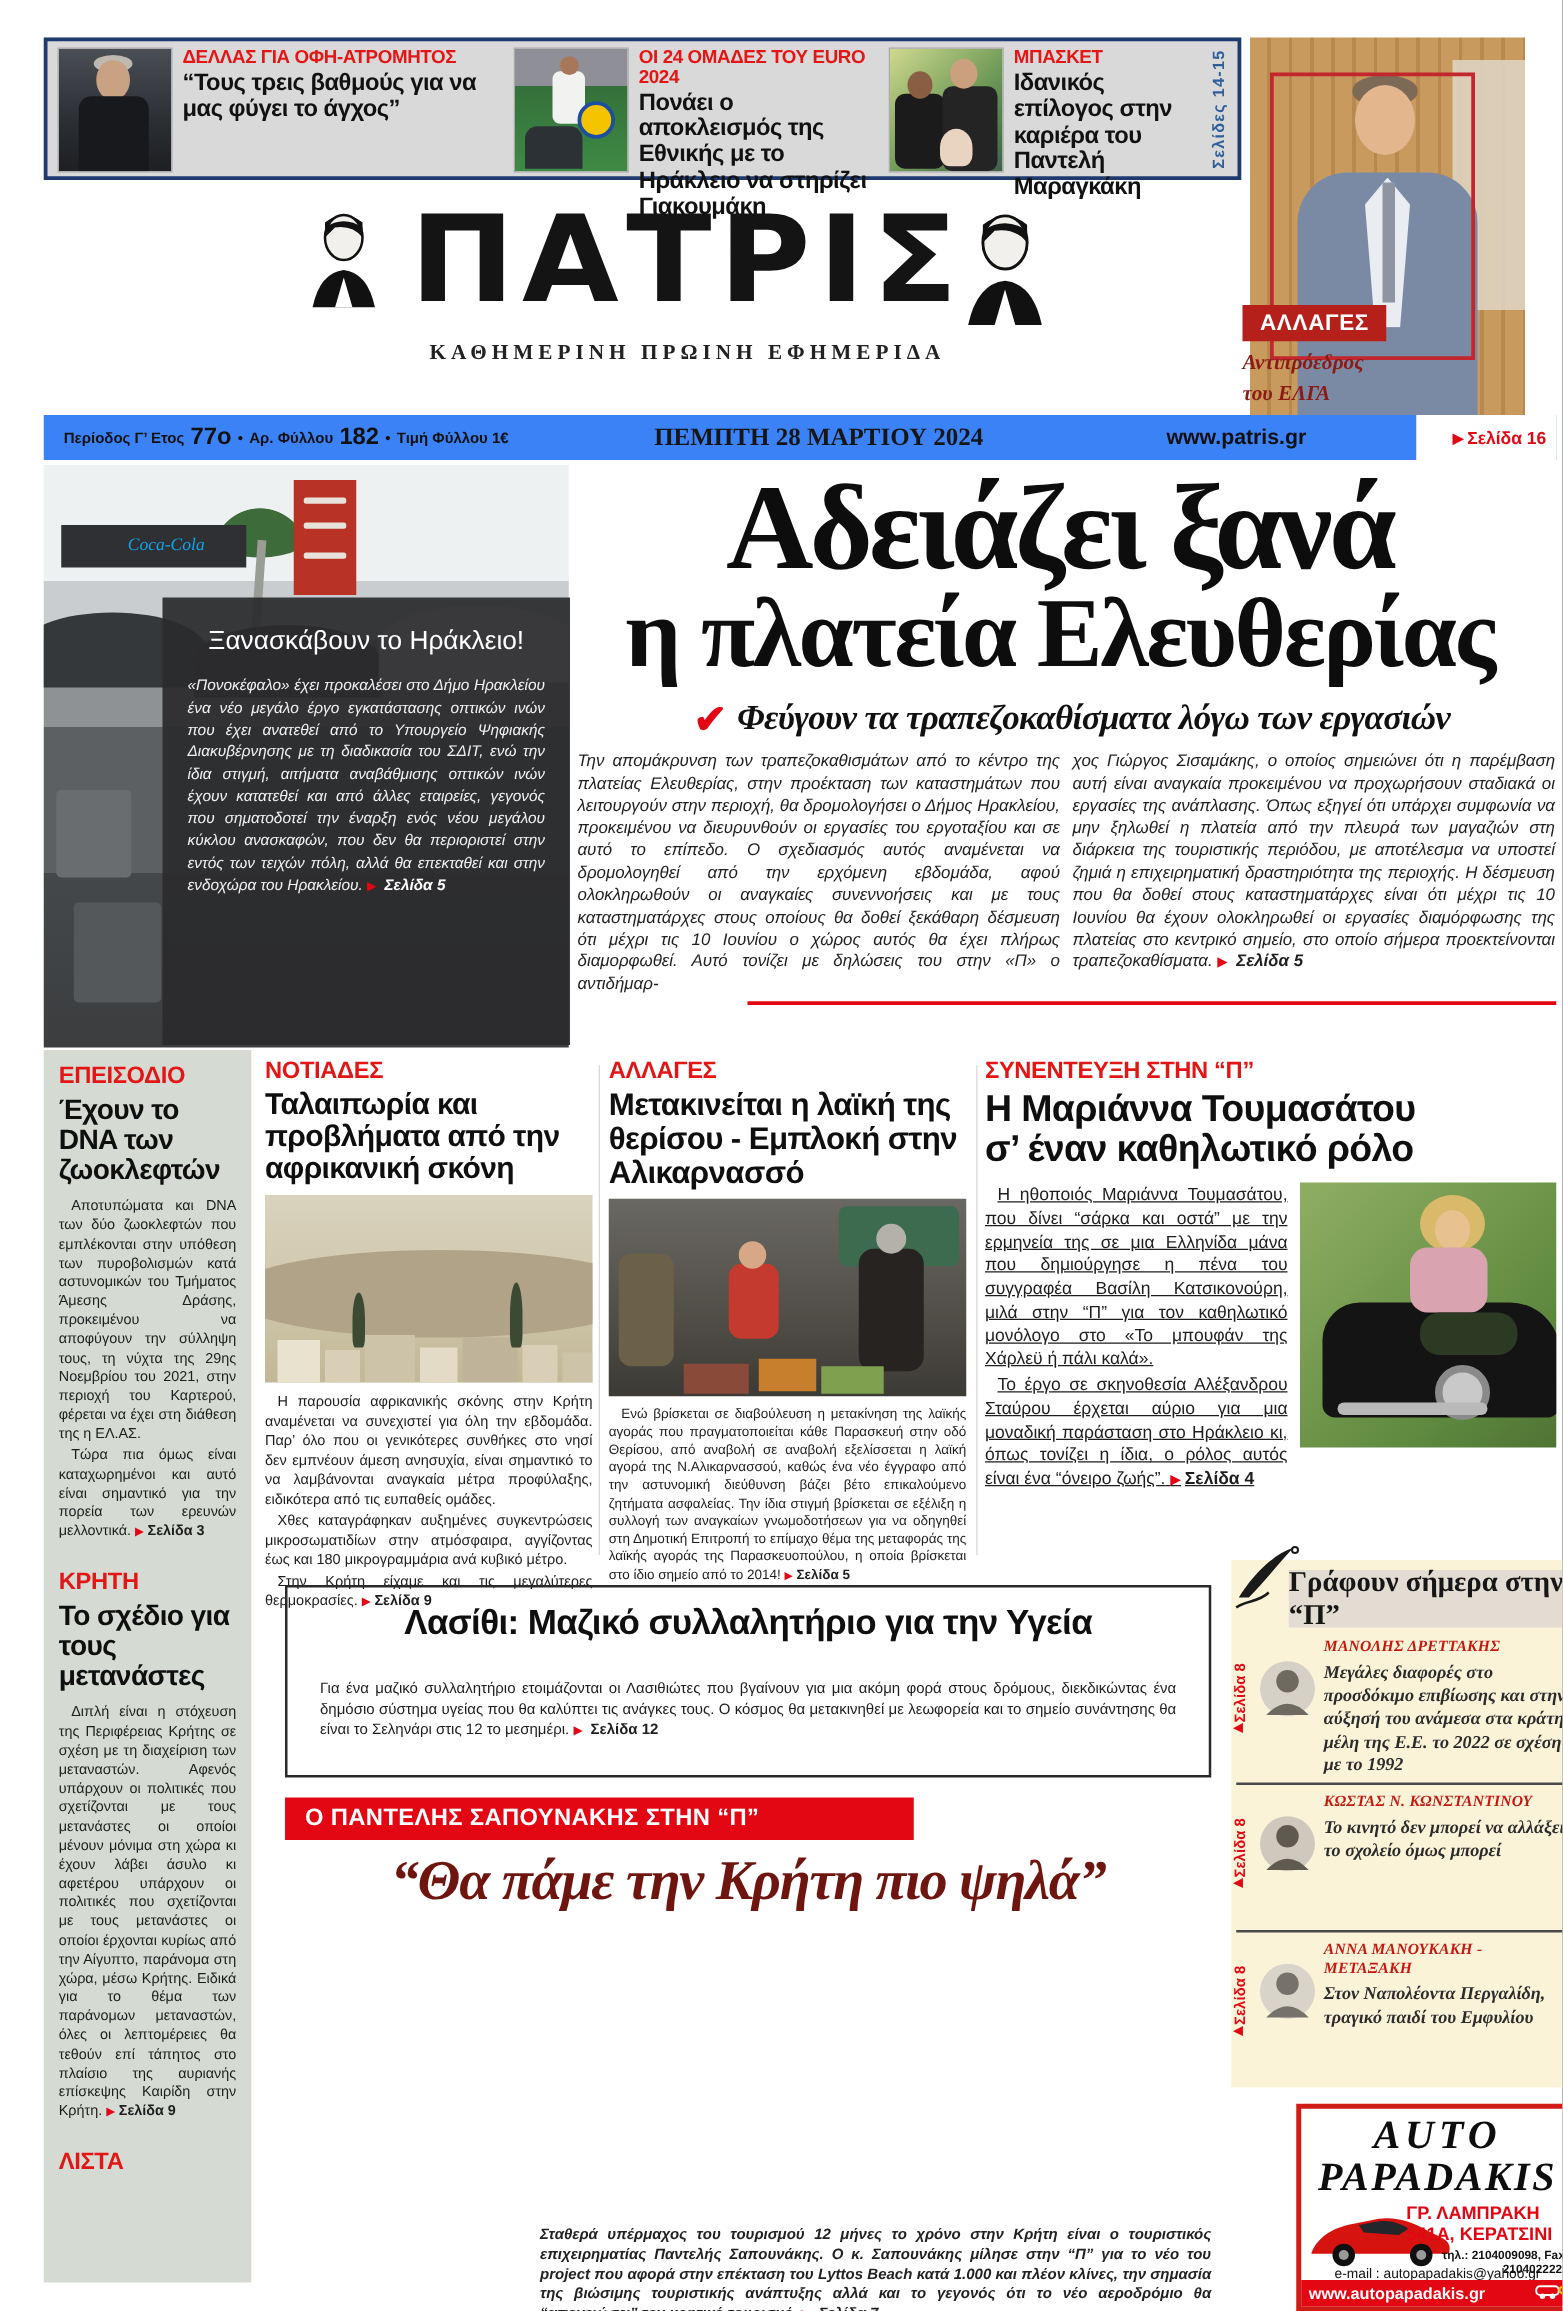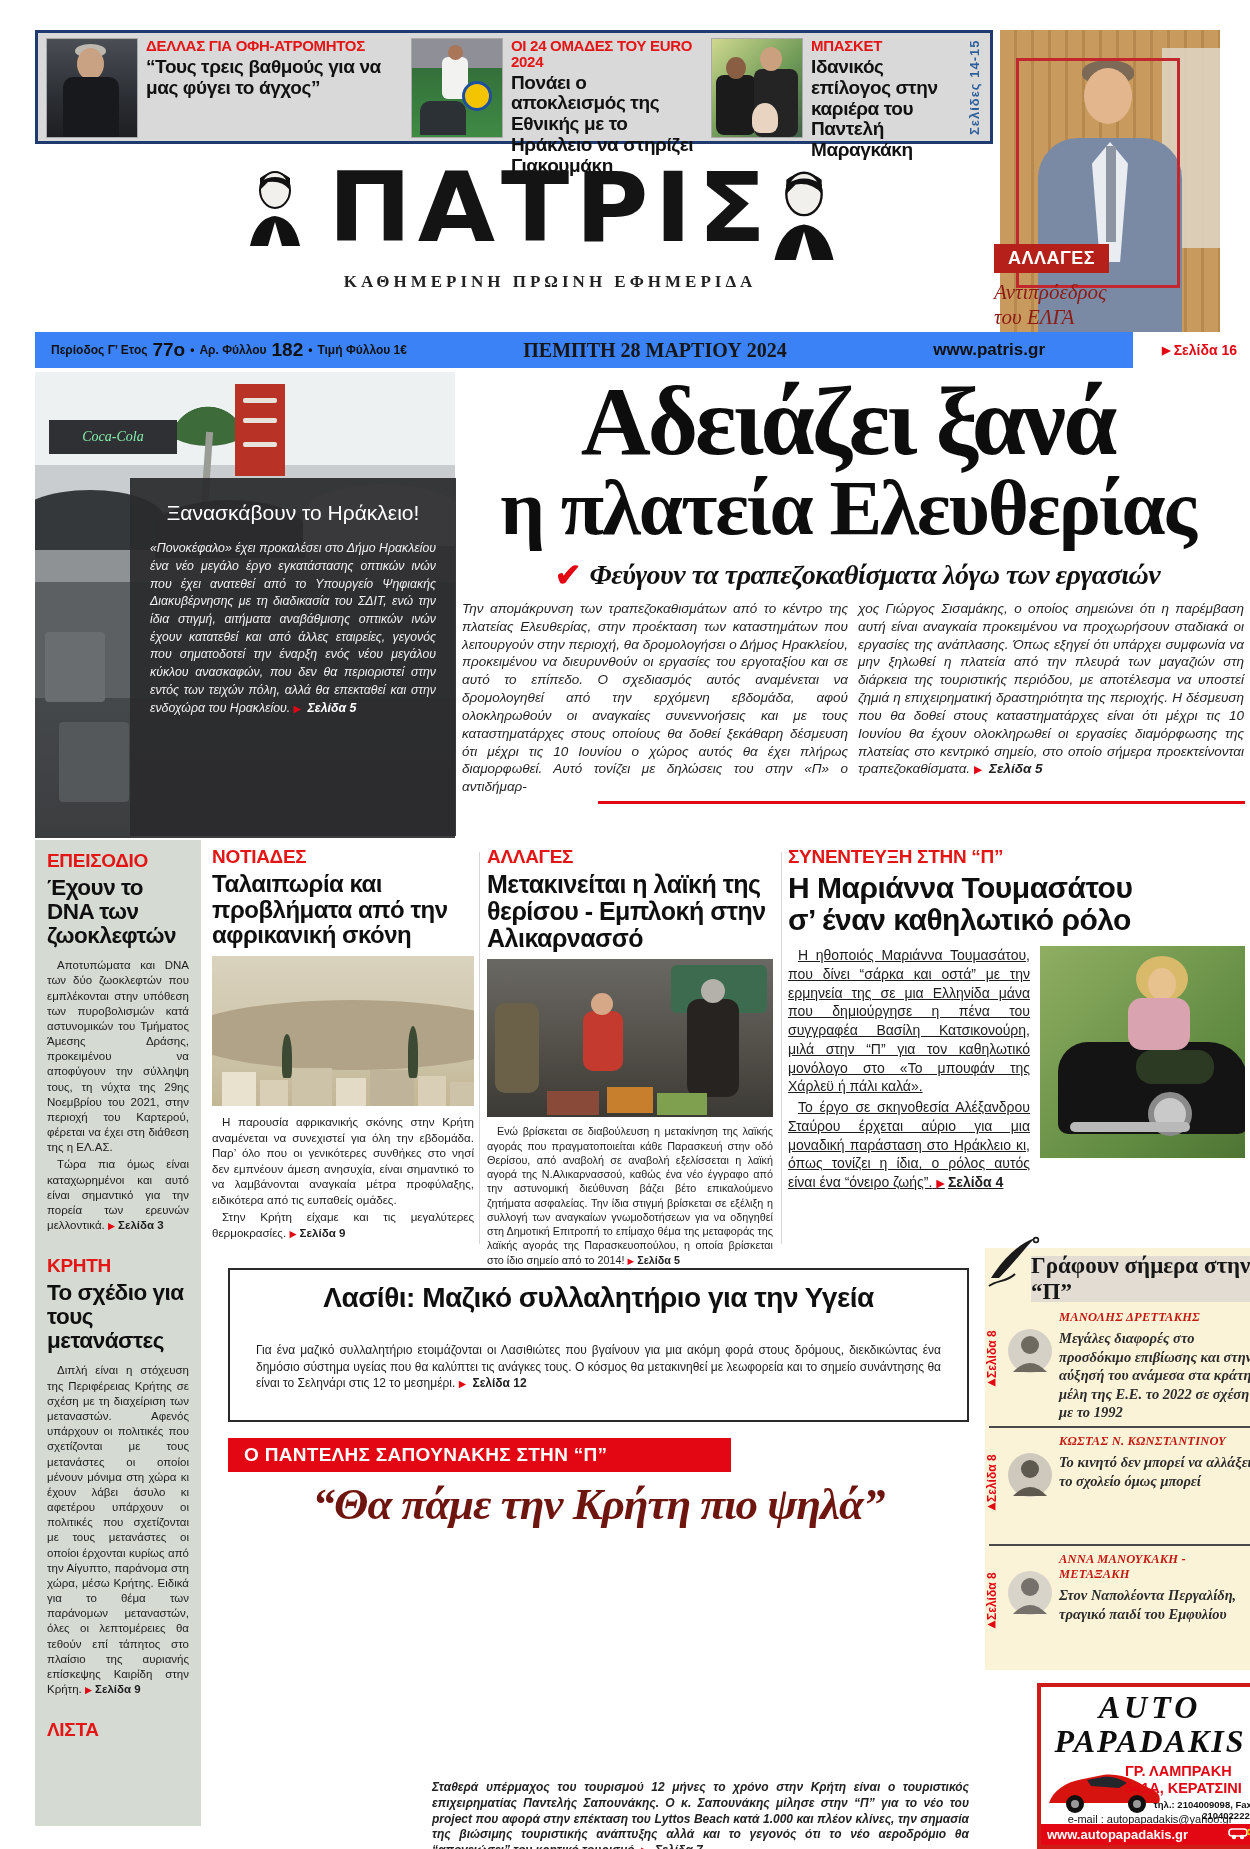--- a/index.html
+++ b/index.html
@@ -45,21 +45,21 @@
   .elga-panel{position:absolute;right:0;top:18px;width:58px;height:200px;background:#ded4c0;opacity:.9;}
   .elga-head{position:absolute;left:84px;top:38px;width:48px;height:56px;border-radius:50%;background:#e3b68d;}
   .elga-hair{position:absolute;left:82px;top:30px;width:52px;height:24px;border-radius:50% 50% 40% 40%;background:#7d6a56;}
   .elga-suit{position:absolute;left:38px;top:108px;width:144px;height:194px;border-radius:40px 40px 0 0;background:#7b8aa4;}
   .elga-shirt{position:absolute;left:92px;top:112px;width:36px;height:120px;background:#e9edf2;clip-path:polygon(50% 0,100% 18%,78% 100%,22% 100%,0 18%);}
   .elga-tie{position:absolute;left:106px;top:116px;width:10px;height:96px;background:#8d94a2;}
   .elga-frame{position:absolute;left:16px;top:28px;right:40px;bottom:44px;border:3px solid #c1272d;}
   .elga-tagbox{position:absolute;left:-6px;top:214px;background:#b5201a;color:#fff;font-weight:bold;
       font-size:18px;padding:4px 14px;letter-spacing:.5px;}
   .elga-line{position:absolute;left:-6px;width:190px;color:#8c1b15;font-family:"Liberation Serif",serif;
-      font-weight:normal;font-style:italic;font-size:21px;}
+      font-weight:bold;font-style:italic;font-size:17px;}
   .elga-l1{top:250px;} .elga-l2{top:275px;} .elga-l3{top:300px;}
 
   
   .mast-title{left:240px;top:158px;width:620px;text-align:center;font-size:100px;line-height:1;
       font-weight:800;letter-spacing:6px;color:#141414;font-family:"DejaVu Sans",sans-serif;
       transform:scaleY(.96);}
   .mast-sub{left:240px;top:272px;width:620px;text-align:center;font-family:"Liberation Serif",serif;
       font-weight:bold;font-size:17px;letter-spacing:4px;color:#222;}
   .sketch-l{left:246px;top:168px;} .sketch-r{left:768px;top:168px;}
 
@@ -76,22 +76,22 @@
 
   
   .lead-photo{left:35px;top:372px;width:420px;height:466px;background:
       linear-gradient(180deg,#eef1f2 0 20%,#c9cdd0 20% 30%,#8e9295 30% 45%,#5c6063 45% 70%,#45484a 70%,#3b3d3f);}
   .lp-palm-trunk{position:absolute;left:168px;top:60px;width:7px;height:90px;background:#9a9c96;transform:rotate(4deg);}
   .lp-palm{position:absolute;left:128px;top:28px;width:90px;height:46px;background:
       radial-gradient(ellipse at 50% 100%,#3e6b3a 0 60%,transparent 61%);border-radius:50%;}
   .lp-banner{position:absolute;left:200px;top:12px;width:50px;height:92px;background:#b93226;}
   .lp-banner i{position:absolute;left:8px;right:8px;height:5px;background:#e8e3da;border-radius:2px;display:block;}
   .lp-board{position:absolute;left:14px;top:48px;width:128px;height:34px;background:#2e3033;
-      color:#86efac;font-family:"Liberation Serif",serif;font-style:italic;font-size:14px;
-      display:flex;align-items:center;justify-content:center;}
+      color:#0ea5e9;font-family:"Liberation Serif",serif;font-style:italic;font-size:14px;
+      display:flex;align-items:center;justify-content:center;padding-left:20px;}
   .lp-umb1{position:absolute;left:-20px;top:118px;width:150px;height:60px;border-radius:50% 50% 0 0;background:#35383a;}
   .lp-umb2{position:absolute;left:120px;top:128px;width:150px;height:58px;border-radius:50% 50% 0 0;background:#2e3133;}
   .lp-umb3{position:absolute;left:268px;top:112px;width:160px;height:62px;border-radius:50% 50% 0 0;background:#e7e5df;}
   .lp-chair1{position:absolute;left:10px;top:260px;width:60px;height:70px;background:#6a6d6f;border-radius:4px;}
   .lp-chair2{position:absolute;left:24px;top:350px;width:70px;height:80px;background:#55585a;border-radius:4px;}
   .overlay{left:130px;top:478px;width:326px;height:358px;background:rgba(43,43,45,.93);
       padding:22px 20px;box-sizing:border-box;color:#fff;}
   .ov-title{text-align:center;font-size:21px;line-height:1.25;color:#fff;font-weight:normal;}
   .ov-body{margin-top:14px;font-size:12.3px;font-style:italic;line-height:1.44;text-align:justify;color:#f2f2f2;}
   .ov-page{color:#fff;font-weight:bold;font-style:italic;}
@@ -372,20 +372,21 @@
       <div class="bld" style="left:80px;width:40px;height:38px;background:#cdc3a8;"></div>
       <div class="bld" style="left:124px;width:30px;height:28px;background:#e3dbc6;"></div>
       <div class="bld" style="left:158px;width:44px;height:36px;background:#bfb49a;"></div>
       <div class="bld" style="left:206px;width:28px;height:30px;background:#d8cfb6;"></div>
       <div class="bld" style="left:238px;width:24px;height:24px;background:#cdc3a8;"></div>
       <div class="cy" style="left:70px;"></div>
       <div class="cy" style="left:196px;height:52px;"></div>
     </div>
     <div class="cbody">
       <p>Η παρουσία αφρικανικής σκόνης στην Κρήτη αναμένεται να συνεχιστεί για όλη την εβδομάδα. Παρ’ όλο που οι γενικότερες συνθήκες στο νησί δεν εμπνέουν άμεση ανησυχία, είναι σημαντικό το να λαμβάνονται αναγκαία μέτρα προφύλαξης, ειδικότερα από τις ευπαθείς ομάδες.</p>
+      <p>Χθες καταγράφηκαν αυξημένες συγκεντρώσεις μικροσωματιδίων στην ατμόσφαιρα, αγγίζοντας έως και 180 μικρογραμμάρια ανά κυβικό μέτρο.</p>
       <p><span>Στην Κρήτη είχαμε και τις μεγαλύτερες θερμοκρασίες.</span> <span class="mk">▶</span><span class="pr">Σελίδα 9</span></p>
     </div>
   </div>
 
   <div class="abs colC">
     <div class="label">ΑΛΛΑΓΕΣ</div>
     <div class="chead">Μετακινείται η λαϊκή της θερίσου - Εμπλοκή στην Αλικαρνασσό</div>
     <div class="phC ph">
       <div class="truck"></div>
       <div class="fig-ol"></div>

